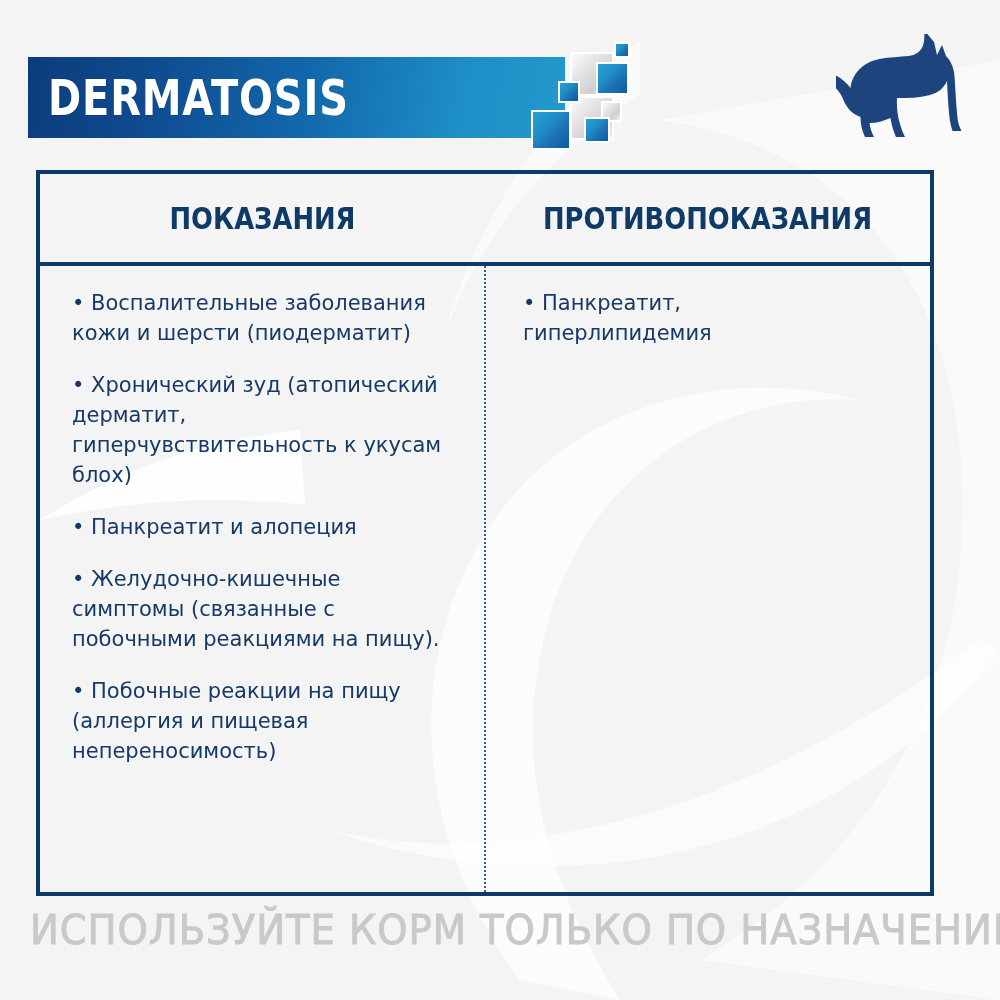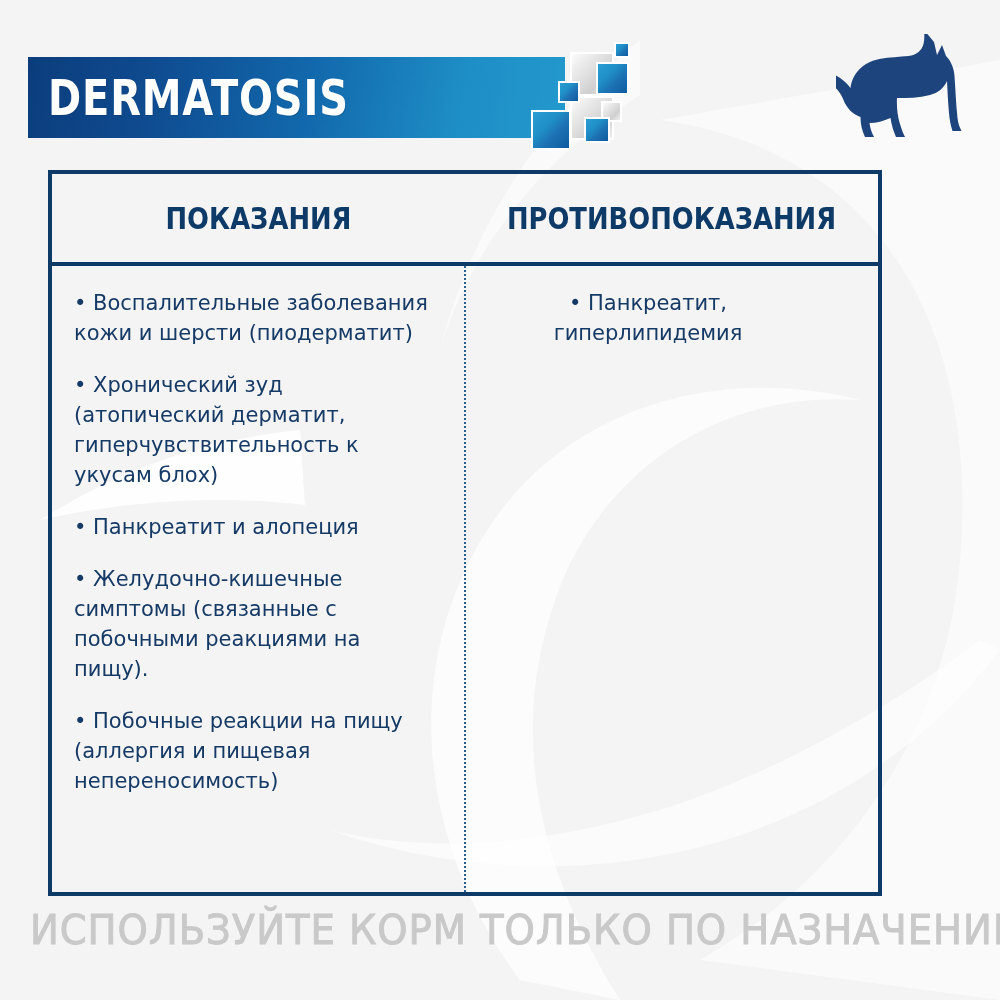--- a/index.html
+++ b/index.html
@@ -35,21 +35,21 @@
   
   .sq{position:absolute;border:2px solid #ffffff;box-sizing:border-box;}
   .sq-b{background:linear-gradient(135deg,#2b9fd4 0%,#1f8ec7 38%,#1d72b4 62%,#0d5c9e 100%);}
   .sq-g{background:linear-gradient(135deg,#fbfbfb 0%,#e2e2e2 40%,#cfcfcf 70%,#efefef 100%);}
 
   
   .cat{position:absolute;left:836px;top:34px;width:130px;height:110px;}
 
   
   .table{
-    position:absolute;left:48px;top:170px;width:834px;height:726px;
+    position:absolute;left:36px;top:170px;width:898px;height:726px;
     border:4px solid #0e3a68;
     box-sizing:border-box;
     background:transparent;
   }
   .thead{
     position:absolute;left:0;top:0;right:0;height:92px;
     border-bottom:4px solid #0e3a68;
     box-sizing:border-box;
     display:flex;
   }
@@ -57,21 +57,21 @@
     flex:1 1 0;display:flex;align-items:center;justify-content:center;
     color:#0e3a68;
     font-family:"DejaVu Sans", sans-serif;
     font-weight:bold;
     font-size:30px;
     letter-spacing:0px;
     transform:scaleX(0.86);
     white-space:nowrap;
   }
   .tbody{position:absolute;left:0;top:92px;right:0;bottom:0;display:flex;}
-  .col{flex:1 1 0;padding:22px 26px 0 22px;box-sizing:border-box;}
+  .col{flex:1 1 0;padding:22px 26px 0 32px;box-sizing:border-box;}
   .col-right{padding-left:44px;}
   .divider{
     position:absolute;left:50%;top:92px;bottom:0;width:0;
     border-left:2px dotted #2b5f93;
     transform:translateX(-1px);
   }
   .bullet{
     color:#163a66;
     font-family:"DejaVu Sans", sans-serif;
     font-size:21px;
@@ -143,21 +143,21 @@
 
     <div class="tbody">
       <div class="col">
         <p class="bullet">• Воспалительные заболевания кожи и шерсти (пиодерматит)</p>
         <p class="bullet">• Хронический зуд (атопический дерматит, гиперчувствительность к укусам блох)</p>
         <p class="bullet">• Панкреатит и алопеция</p>
         <p class="bullet">• Желудочно-кишечные симптомы (связанные с побочными реакциями на пищу).</p>
         <p class="bullet">• Побочные реакции на пищу (аллергия и пищевая непереносимость)</p>
       </div>
       <div class="col col-right">
-        <p class="bullet" style="max-width:300px;text-align:center;">• Панкреатит, гиперлипидемия</p>
+        <p class="bullet" style="max-width:300px;">• Панкреатит, гиперлипидемия</p>
       </div>
     </div>
 
   </div>
 
   <div class="footer">ИСПОЛЬЗУЙТЕ КОРМ ТОЛЬКО ПО НАЗНАЧЕНИЮ ВРАЧА</div>
 
 </div>
 
 </body></html>

